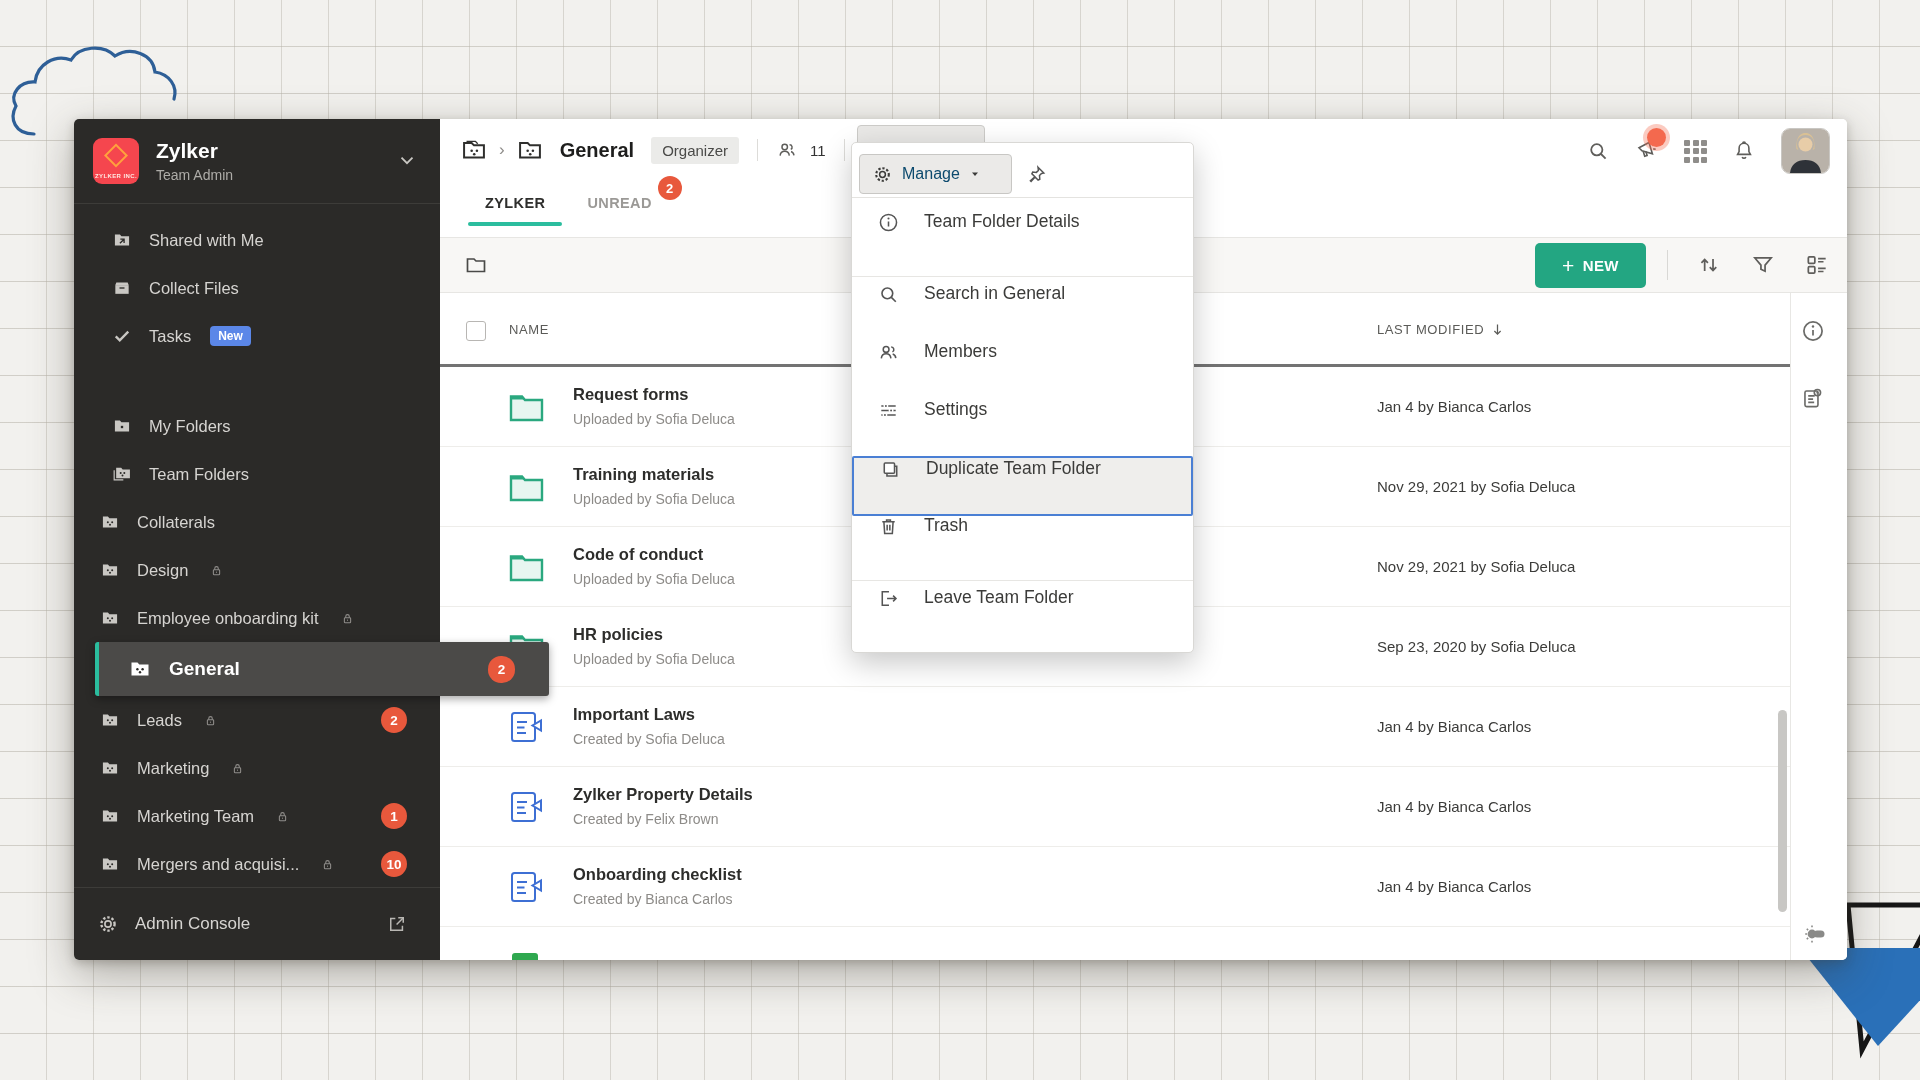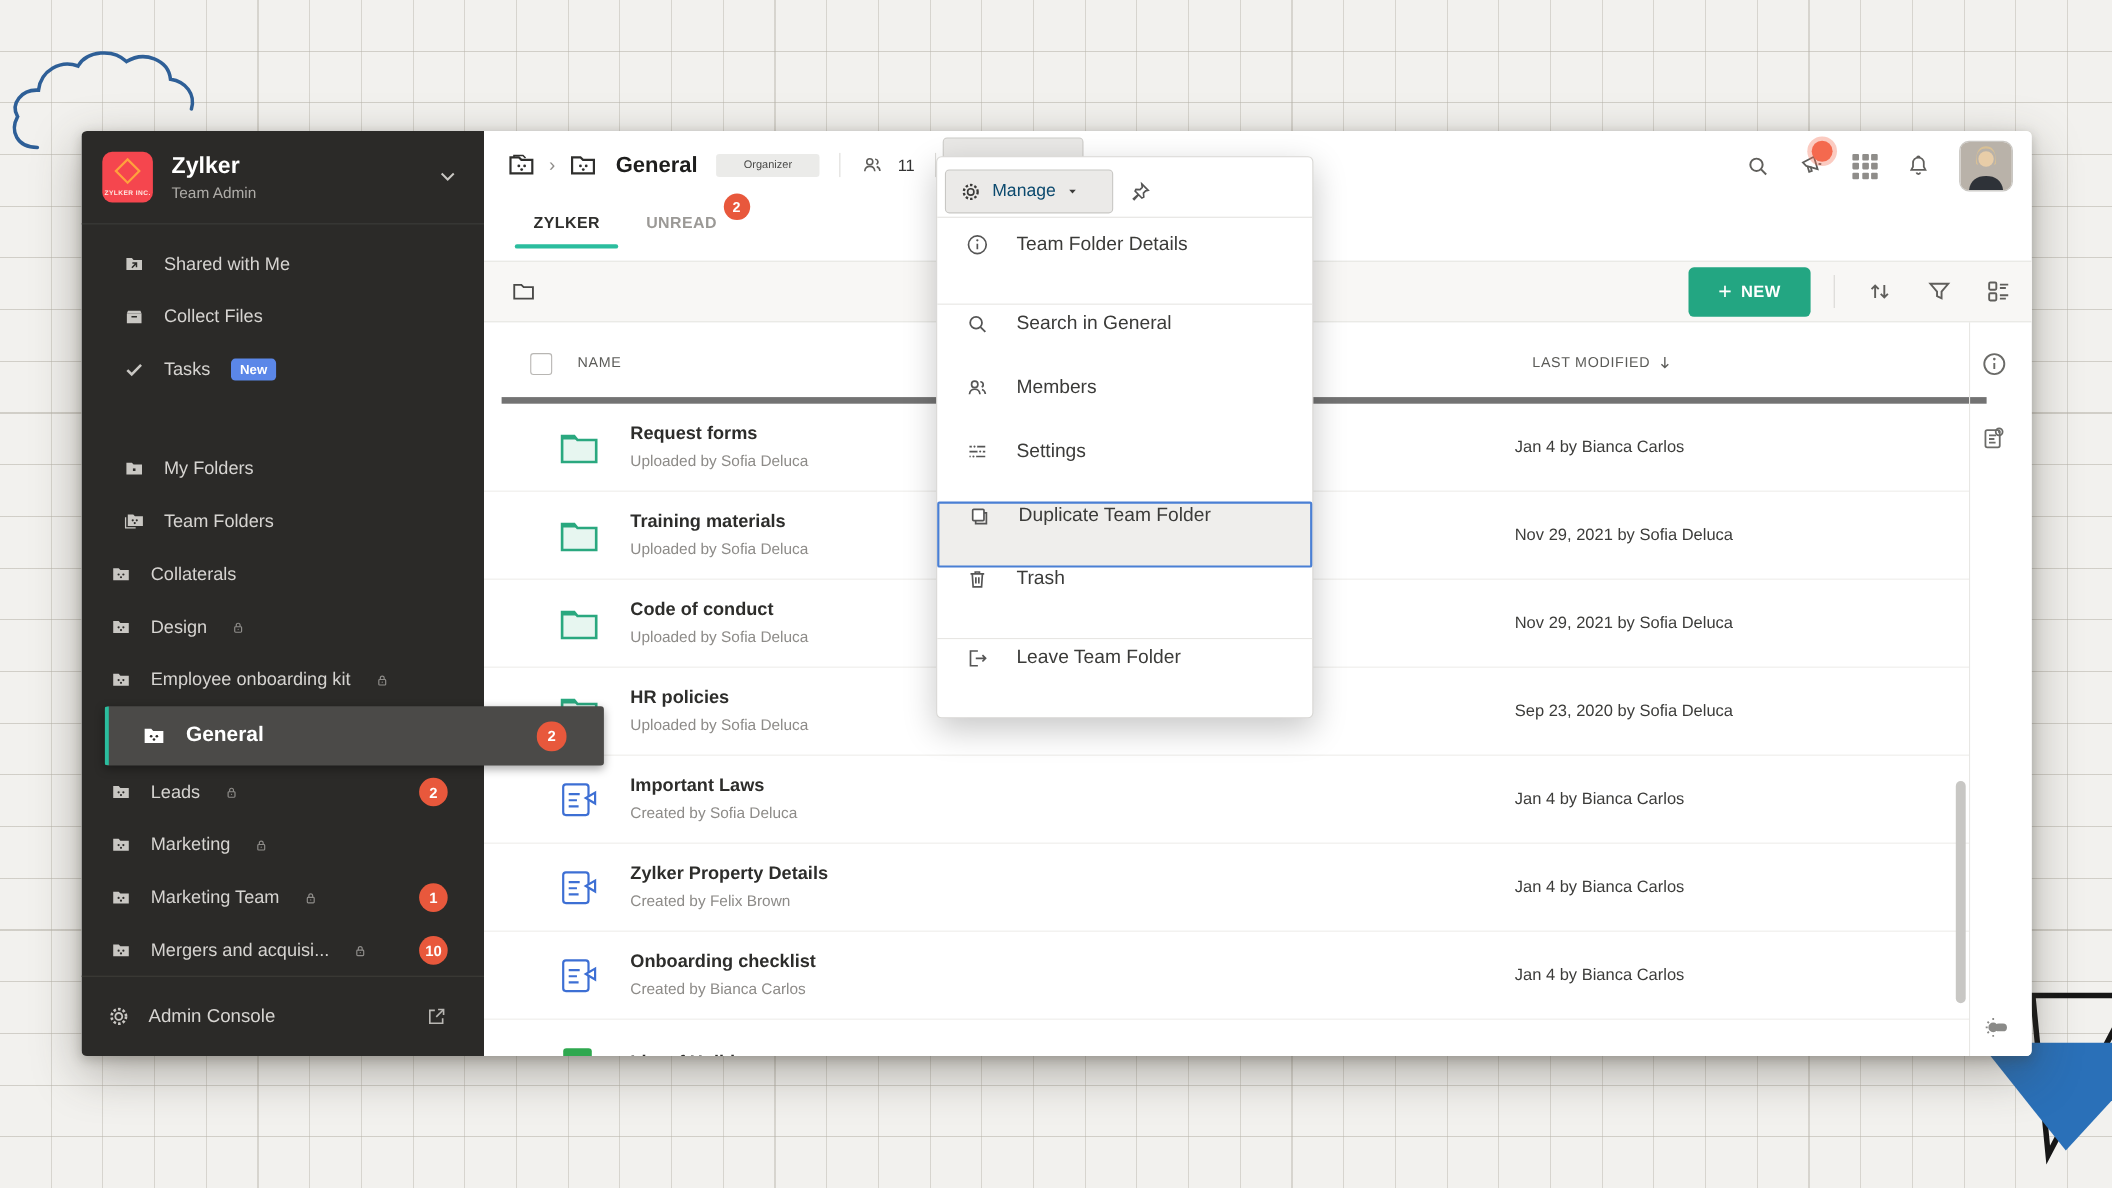--- a/index.html
+++ b/index.html
@@ -50,21 +50,21 @@
   .side-footer .main-ic{width:22px;height:22px;color:#c9c7c3}
   .side-footer-label{font-size:17px;color:#d6d4d1}
   .ext-ic{position:absolute;right:33px;width:20px;height:20px;color:#b9b7b3}
 
   
   .main{position:absolute;left:366px;top:0;right:0;bottom:0;background:#fff}
   .main-header{height:62px;position:relative;display:flex;align-items:center;padding-left:20px;gap:10px}
   .bc-ic{width:28px;height:28px;color:#2f2f2d}
   .bc-sep{color:#8d8b88;font-size:17px;margin:0 1px}
   .bc-title{font-size:20px;font-weight:700;color:#1e1e1d;margin-left:6px}
-  .role-badge{background:#ebebe9;color:#4a4a48;font-size:10px;border-radius:3px;padding:5px 25px;margin-left:7px}
+  .role-badge{background:#ebebe9;color:#4a4a48;font-size:15px;border-radius:3px;padding:5px 11px;margin-left:7px}
   .vsep{width:1px;height:22px;background:#dddcd9;margin:0 8px}
   .people-ic{width:22px;height:22px;color:#5f5e5b}
   .member-count{font-size:15px;color:#333;margin-left:2px}
   .header-icons{position:absolute;right:17px;top:9px;display:flex;align-items:center;gap:25px}
   .h-ic{width:24px;height:24px;color:#5f5e5b;cursor:pointer}
   .mega-wrap{position:relative}
   .mega-dot{position:absolute;right:-7px;top:-9px;width:19px;height:19px;border-radius:50%;background:#f4694e;box-shadow:0 0 0 4px rgba(244,105,78,.35)}
   .apps-grid{width:23px;height:23px;display:grid;grid-template-columns:repeat(3,1fr);gap:2.5px;cursor:pointer}
   .apps-grid span{background:#8f8d8a;border-radius:1px}
   .avatar{width:47px;height:44px;border-radius:9px;overflow:hidden;border:1px solid #c9c7c3;cursor:pointer}
@@ -78,21 +78,21 @@
 
   .toolbar{position:absolute;left:0;right:0;top:118px;height:56px;background:#f8f7f5;border-top:1px solid #e7e6e3;border-bottom:1px solid #e7e6e3;box-sizing:border-box}
   .tb-folder{position:absolute;left:24px;top:15px;width:24px;height:24px;color:#4a4a48;cursor:pointer}
   .toolbar-right{position:absolute;right:17px;top:0;height:100%;display:flex;align-items:center}
   .new-btn{width:111px;height:45px;background:var(--c-green,#23a682);border:none;border-radius:5px;color:#fff;font-size:15px;font-weight:700;
     letter-spacing:.4px;display:flex;align-items:center;justify-content:center;gap:8px;cursor:pointer;font-family:inherit}
   .new-plus{font-size:21px;font-weight:400;line-height:1}
   .tb-vsep{width:1px;height:30px;background:#d9d8d5;margin:0 0 0 21px}
   .tb-ic{width:26px;height:26px;color:#5f5e5b;margin-left:28px;cursor:pointer}
 
-  .thead{position:absolute;top:174px;left:16px;width:1350px;height:74px;border-bottom:6px solid #737373;box-sizing:border-box}
+  .thead{position:absolute;top:174px;left:0;width:1350px;height:74px;border-bottom:3px solid #737373;box-sizing:border-box}
   .thead .checkbox{position:absolute;left:26px;top:28px;width:18px;height:18px;border:1.5px solid #b8b6b3;border-radius:3px;background:#fff;cursor:pointer}
   .col-label{position:absolute;top:29px;font-size:13px;color:#5b5b58;letter-spacing:.6px;font-weight:400}
   .col-name{left:69px}
   .col-mod{left:937px;display:flex;align-items:center;gap:6px}
   .sort-desc{width:15px;height:15px;color:#5b5b58}
 
   .rows{position:absolute;top:248px;left:0;width:1350px;bottom:0;overflow:hidden}
   .file-row{height:80px;border-bottom:1px solid #eeedea;position:relative;display:flex;align-items:center;cursor:pointer;box-sizing:border-box}
   .row-icon{position:absolute;left:68px;width:37px;height:34px}
   .row-text{margin-left:133px;line-height:1.2}

